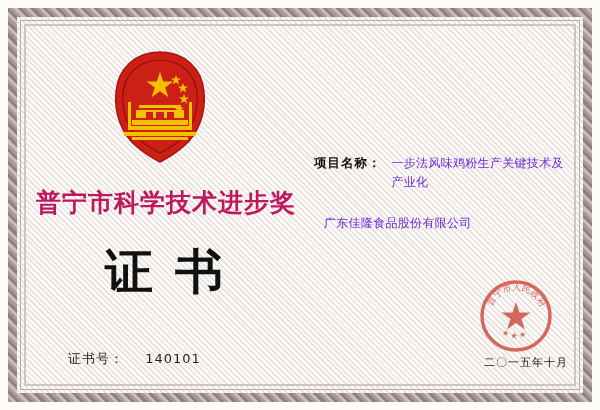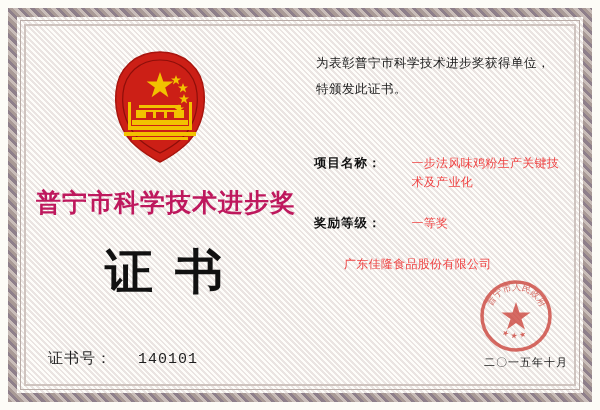--- a/index.html
+++ b/index.html
@@ -125,26 +125,25 @@
     font-family: Liberation Serif, serif;
     font-size: 48px;
     font-weight: bold;
     color: #111111;
     letter-spacing: 22px;
     text-indent: 22px;
   }
 
   .cert-number {
     position: absolute;
-    left: 20px;
+    left: 40px;
     bottom: 14px;
-    font-size: 15px;
+    font-size: 13px;
     color: #1f1f1f;
     letter-spacing: 1px;
-    font-family: Liberation Mono, monospace;
   }
   .cert-number .num {
     display: inline-block;
     margin-left: 16px;
     letter-spacing: 1px;
   }
 
   
   .right-panel {
     position: absolute;
@@ -184,22 +183,22 @@
     font-size: 12.5px;
     font-weight: bold;
     color: #111;
     letter-spacing: 1px;
     white-space: nowrap;
     flex: 0 0 auto;
     padding-top: 1px;
   }
   .field-value {
     font-size: 12px;
-    color: #ef4444;
-    margin-left: 30px;
+    color: #6d28d9;
+    margin-left: 10px;
     line-height: 19px;
     letter-spacing: 0.3px;
   }
 
   .date {
     position: absolute;
     right: 4px;
     bottom: 12px;
     font-size: 11px;
     color: #161616;
@@ -264,36 +263,28 @@
       <div class="cert-word">证书</div>
 
       <div class="cert-number">
         <span>证书号：</span>
         <span class="num">140101</span>
       </div>
     </div>
 
     <div class="right-panel">
 
-      <div class="intro">
-        <div>为表彰普宁市科学技术进步奖获得单位，</div>
-        <div class="line2">特颁发此证书。</div>
-      </div>
 
       <div class="fields">
 
         <div class="field-row">
           <div class="field-label">项目名称：</div>
           <div class="field-value">一步法风味鸡粉生产关键技术及产业化</div>
         </div>
 
-        <div class="field-row">
-          <div class="field-label">奖励等级：</div>
-          <div class="field-value">一等奖</div>
-        </div>
 
         <div class="field-row">
           <div class="field-value">广东佳隆食品股份有限公司</div>
         </div>
       </div>
 
       <div class="date">二〇一五年十月</div>
 
       <div class="seal">
         <svg width="76" height="76" viewBox="0 0 76 76" xmlns="http://www.w3.org/2000/svg">

